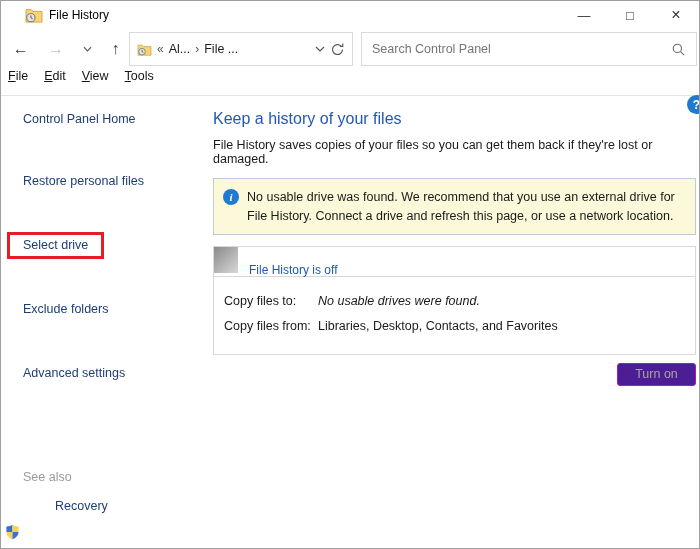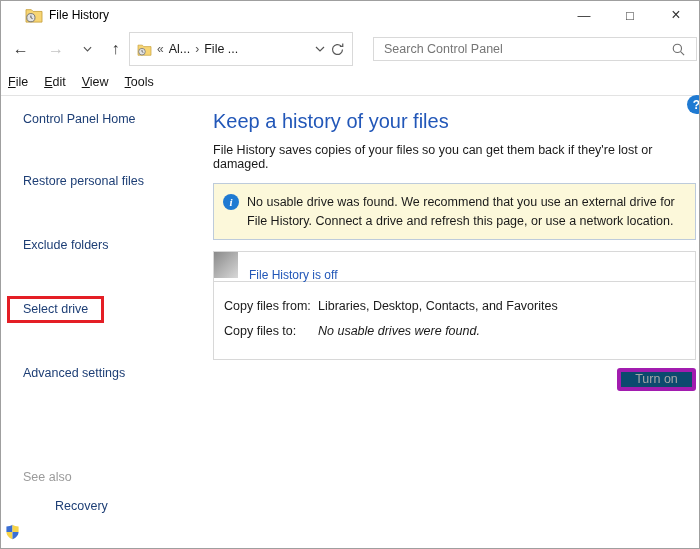--- a/index.html
+++ b/index.html
@@ -24,64 +24,64 @@
   .nav-btns { width:126px; display:flex; align-items:center; justify-content:space-around; }
   .nav-glyph { font-size:16px; color:#3a3a3a; }
   .nav-glyph.disabled { color:#c3c3c3; }
   .chev-sm svg { width:9px; height:6px; display:block; }
   .addressbar { width:224px; height:34px; border:1px solid #d9d9d9; display:flex;
                 align-items:center; padding:0 7px; gap:5px; }
   .addr-icon { width:15px; height:13px; flex-shrink:0; }
   .crumb-sep { color:#555; font-size:12px; }
   .addr-spacer { flex:1; }
   .icon-btn svg { display:block; }
-  .searchbox { flex:1; margin-left:20px; height:24px; border:1px solid #d9d9d9;
+  .searchbox { flex:1; margin-left:8px; height:34px; border:1px solid #d9d9d9;
                display:flex; align-items:center; padding:0 10px; }
   .search-input { border:none; outline:none; flex:1; font-family:inherit; font-size:12.5px; color:#444; }
   .search-input::placeholder { color:#767676; opacity:1; }
   
-  .menubar { height:27px; display:flex; align-items:center; padding-left:7px; border-bottom:1px solid #e3e3e3; }
+  .menubar { height:27px; display:flex; padding-left:7px; border-bottom:1px solid #e3e3e3; }
   .menu-item { display:inline-block; margin-right:16px; color:#141414; }
   .menu-item::first-letter { text-decoration:underline; }
   
   .content { display:flex; height:451px; }
   .sidebar { width:212px; flex-shrink:0; position:relative; }
   .cp-home { margin-top:12px; padding:4px 0 4px 22px; color:var(--sidebar-link); cursor:pointer; }
   .task-list { margin-top:11px; }
   .task { padding:4px 0 6px 22px; color:var(--sidebar-link); position:relative; cursor:pointer;margin-top:40px; }
   .red-box { position:absolute; left:6px; top:-2px; width:97px; height:27px;
              border:3px solid var(--annotation-red); pointer-events:none; }
   .sidebar-bottom { position:absolute; left:0; bottom:3px; width:100%; }
   .see-also { padding:4px 0 10px 22px; color:var(--muted-gray); }
   .recovery { padding:5px 0 6px 22px; color:var(--sidebar-link); cursor:pointer;margin-left:32px; }
   .sib { display:flex; align-items:center; padding:5px 0 4px 4px; color:var(--sidebar-link); cursor:pointer; }
   .sib svg { width:15px; height:16px; margin-right:4px; flex-shrink:0; }
   
   .main { flex:1; padding:14px 3px 0 0; }
-  .page-heading { font-size:20px; font-weight:400; color:var(--heading-blue); margin-bottom:10px; }
+  .page-heading { font-size:16px; font-weight:400; color:var(--heading-blue); margin-bottom:10px; }
   .desc { margin-bottom:12px; }
   .banner { border:1px solid var(--banner-border); background:var(--banner-bg);
             padding:9px 10px 8px 9px; display:flex; gap:8px; }
   .info-icon { width:16px; height:16px; border-radius:50%; background:var(--icon-blue); color:#fff;
                font-family:"Liberation Serif", serif; font-style:italic; font-weight:bold; font-size:11px;
                display:flex; align-items:center; justify-content:center; flex-shrink:0; margin-top:1px; }
   .banner-text { line-height:1.5; }
   .banner-link { color:var(--link-blue); display:inline-block; margin-top:3px; cursor:pointer; }
   .status-panel { border:1px solid #d8d8d8; margin-top:11px; }
   .status-header { display:flex; align-items:flex-start; border-bottom:1px solid #d8d8d8; height:30px; }
   .status-icon { width:24px; height:26px; margin-right:11px; flex-shrink:0;
                  background:linear-gradient(135deg,#8a8a8a 0%,#d8d8d8 100%); }
   .status-title { font-size:12px; color:var(--heading-blue); margin-top:16px; }
   .status-body { padding:17px 10px 21px 10px; }
   .status-row { display:flex; margin-bottom:11px; }
   .status-row:last-child { margin-bottom:0; }
   .row-label { width:94px; flex-shrink:0; }
   .row-value.italic { font-style:italic; }
   .turn-on-row { display:flex; justify-content:flex-end; margin-top:8px; }
-  .turn-on-btn { min-width:79px; height:23px; background:#0c4a6e; border:4px solid #a21caf;
+  .turn-on-btn { min-width:79px; height:23px; background:#4c1d95; border:1px solid #a21caf;
                  border-radius:3px; color:#a6a6a6; font-family:inherit; font-size:12.5px; }
   .help-icon { position:absolute; top:94px; right:-7px; width:19px; height:19px; border-radius:50%;
                background:var(--icon-blue); color:#fff; font-weight:bold; font-size:12px;
                display:flex; align-items:center; justify-content:center; cursor:pointer; }
 </style>
 </head>
 <body>
 
 <div class="titlebar">
   <svg class="app-icon" viewBox="0 0 20 18">
@@ -148,25 +148,25 @@
   <span class="menu-item">View</span>
   <span class="menu-item">Tools</span>
 </div>
 
 <div class="content">
 
   <div class="sidebar">
     <div class="cp-home">Control Panel Home</div>
     <div class="task-list">
       <div class="task">Restore personal files</div>
-      <div class="task">Exclude folders</div>
       <div class="task">
         <span>Select drive</span>
         <span class="red-box"></span>
       </div>
+      <div class="task">Exclude folders</div>
       <div class="task">Advanced settings</div>
     </div>
     <div class="sidebar-bottom">
       <div class="see-also">See also</div>
       <div class="recovery">Recovery</div>
       <div class="sib">
         <svg viewBox="0 0 16 17">
           <defs>
               <clipPath id="shieldClip">
             <path d="M8 0.8C6.2 2 4 2.6 1.5 2.6V8c0 4.6 3.4 7.1 6.5 8.2 3.1-1.1 6.5-3.6 6.5-8.2V2.6C12 2.6 9.8 2 8 0.8z"></path>
@@ -194,27 +194,27 @@
       </div>
     </div>
 
     <div class="status-panel">
       <div class="status-header">
         <span class="status-icon"></span>
         <span class="status-title">File History is off</span>
       </div>
       <div class="status-body">
         <div class="status-row">
+          <span class="row-label">Copy files to:</span>
+          <span class="row-value italic">No usable drives were found.</span>
+        </div>
+        <div class="status-row">
           <span class="row-label">Copy files from:</span>
           <span class="row-value">Libraries, Desktop, Contacts, and Favorites</span>
         </div>
-        <div class="status-row">
-          <span class="row-label">Copy files to:</span>
-          <span class="row-value italic">No usable drives were found.</span>
-        </div>
       </div>
     </div>
 
     <div class="turn-on-row">
       <button class="turn-on-btn" disabled="">Turn on</button>
     </div>
   </div>
 </div>
 
 <div class="help-icon">?</div>

